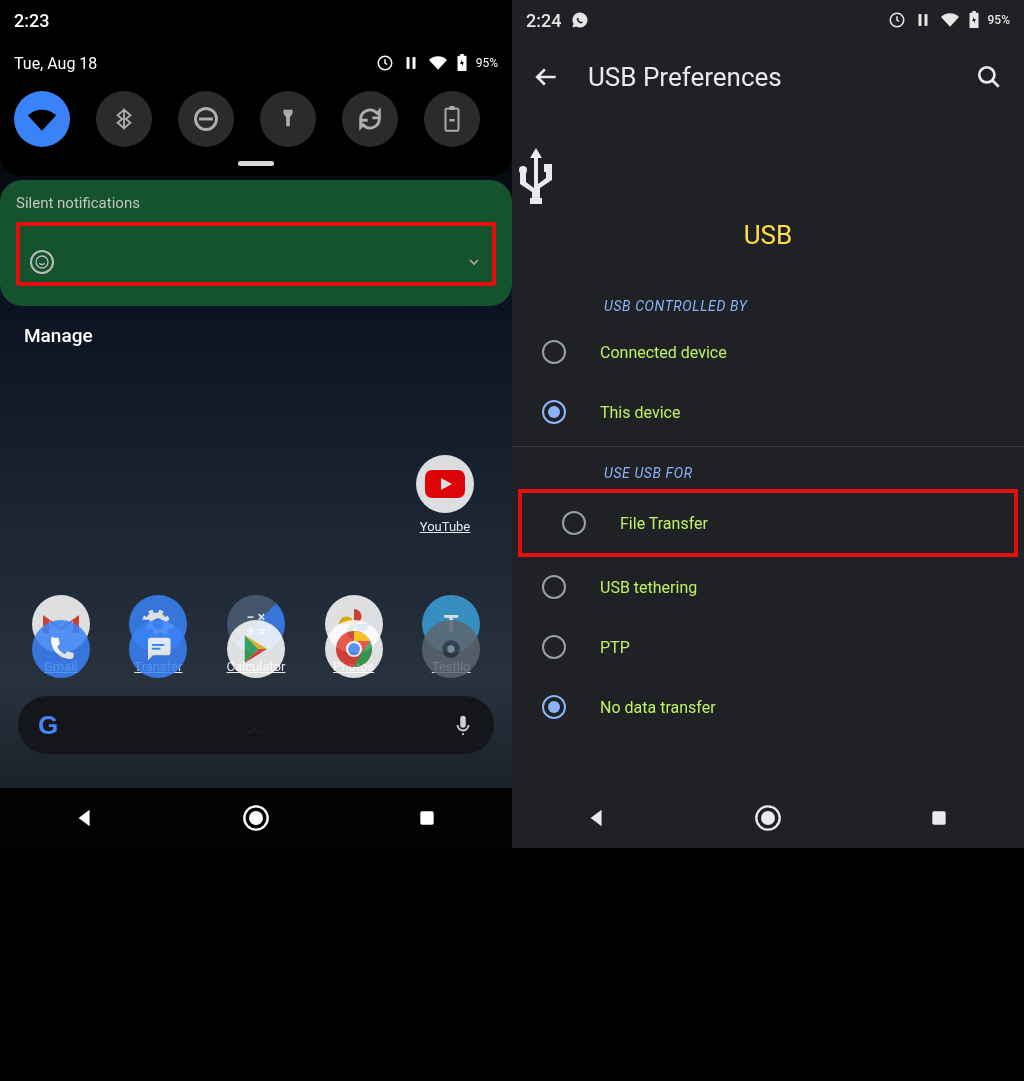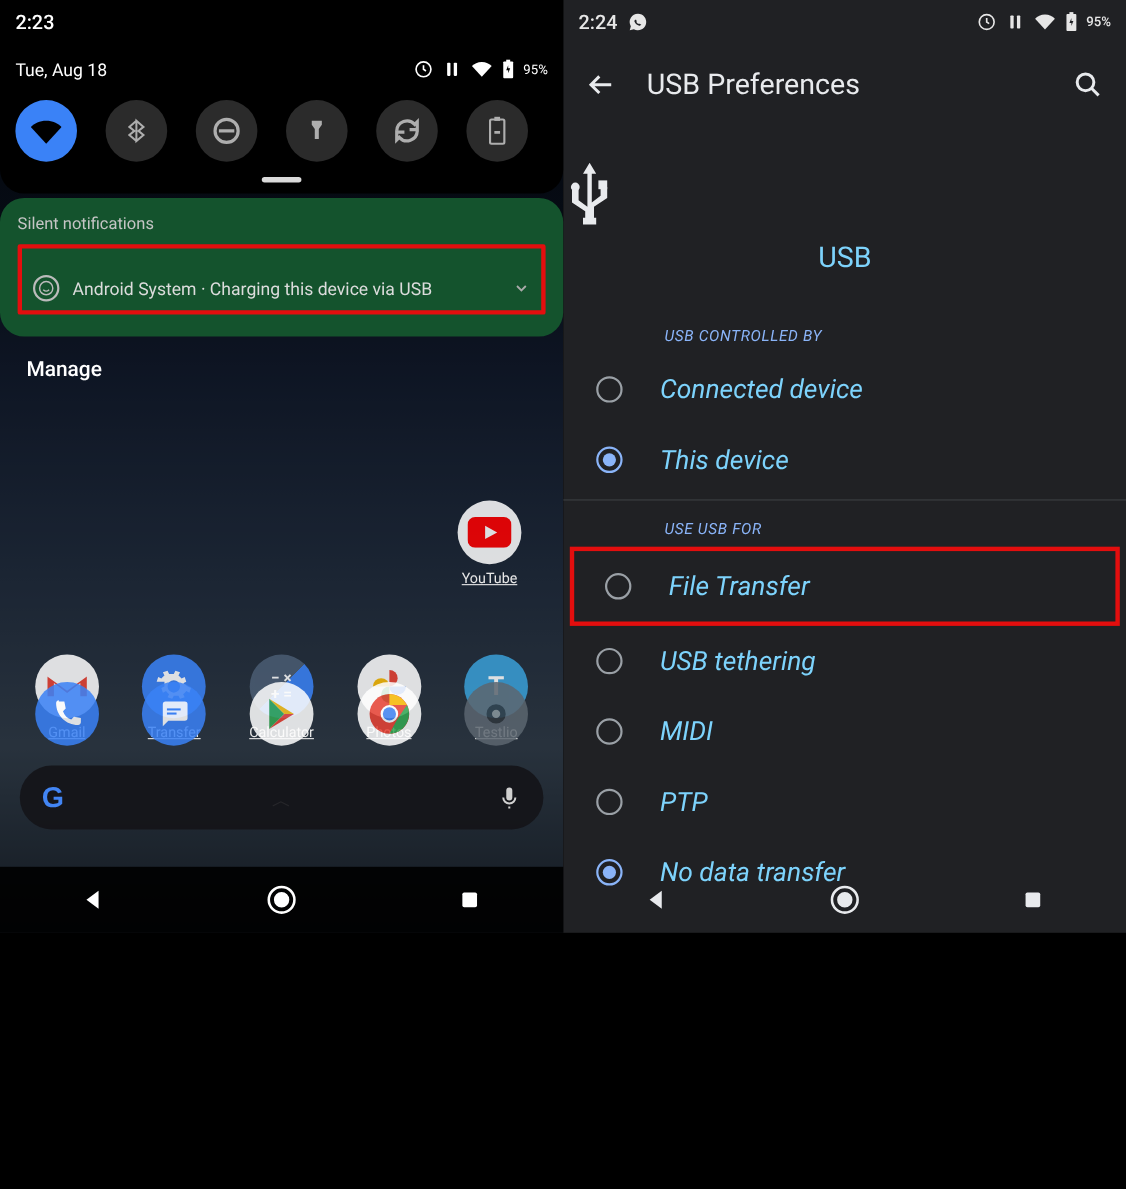--- a/index.html
+++ b/index.html
@@ -90,39 +90,39 @@
   .status-bar-r {
     height:40px; display:flex; align-items:center; justify-content:space-between;
     padding:0 14px; font-size:18px; font-weight:500; color:#e6e6e6;
   }
   .status-left-r { display:flex; align-items:center; gap:10px; }
   .header-r {
     display:flex; align-items:center; gap:28px; padding:22px 22px 16px;
   }
   .header-title { font-size:26px; color:#e8eaed; flex:1; }
   .usb-hero { text-align:center; padding:40px 0 30px; }
-  .usb-label { font-size:26px; color:#7dd3fc; margin-top:12px; }
+  .usb-label { font-size:26px; color:#fde047; margin-top:12px; }
   .section-head {
     color:#8ab4f8; font-size:14px; letter-spacing:0.6px;
     padding:18px 22px 8px 92px;
     font-style:italic;
   }
   .opt-row {
     display:flex; align-items:center; gap:34px;
-    padding:18px 22px 18px 30px; font-size:24px; color:#7dd3fc;font-style:italic;
+    padding:18px 22px 18px 30px; font-size:16px; color:#bef264;
   }
   .radio {
     width:24px; height:24px; border-radius:50%; border:2.5px solid #9aa0a6;
     display:flex; align-items:center; justify-content:center; flex-shrink:0;
   }
   .radio.sel { border-color:#8ab4f8; }
   .radio.sel::after { content:""; width:12px; height:12px; border-radius:50%; background:#8ab4f8; }
   .divider-r { height:1px; background:#3c4043; margin-top:4px; }
   .red-box-r { border:4px solid #e30e0e; margin:0 6px; }
-  .red-box-r .opt-row { padding-left:28px; }
+  .red-box-r .opt-row { padding-left:40px; }
 
   .navbar-r {
     position:absolute; bottom:0; left:0; right:0; height:60px;
     display:flex; align-items:center; justify-content:space-around;
   }
 
   .nav-icon { width:28px; height:28px; display:flex; align-items:center; justify-content:center; }
 
   svg { display:block; }
 </style>
@@ -203,21 +203,20 @@
     <div class="silent-card">
       <div class="silent-title">Silent notifications</div>
       <div class="red-box">
         <div class="notif-row">
           <span class="notif-icon">
             <svg width="16" height="16" viewBox="0 0 24 24" fill="none" stroke="#bbb" stroke-width="2">
                 <circle cx="12" cy="12" r="9"></circle>
                 <path d="M8 14c1 1 2 2 4 2s3-1 4-2M9 9h0M15 9h0"></path>
               </svg>
           </span>
-          <span><span>Android System</span><span> · </span><span>Charging this device via USB</span></span>
           <span class="notif-expand">
             <svg width="16" height="16" viewBox="0 0 24 24" fill="none" stroke="#aaa" stroke-width="2.5">
                 <path d="M6 9l6 6 6-6"></path>
               </svg>
           </span>
         </div>
       </div>
     </div>
 
     <div class="manage-txt">Manage</div>
@@ -434,24 +433,20 @@
       <span>File Transfer</span>
     </div>
   </div>
 
   <div class="opt-row">
     <span class="radio"></span>
     <span>USB tethering</span>
   </div>
   <div class="opt-row">
     <span class="radio"></span>
-    <span>MIDI</span>
-  </div>
-  <div class="opt-row">
-    <span class="radio"></span>
     <span>PTP</span>
   </div>
   <div class="opt-row">
     <span class="radio sel"></span>
     <span>No data transfer</span>
   </div>
 
   <div class="navbar-r">
     <span class="nav-icon">
       <svg width="22" height="22" viewBox="0 0 24 24" fill="#e8eaed">

